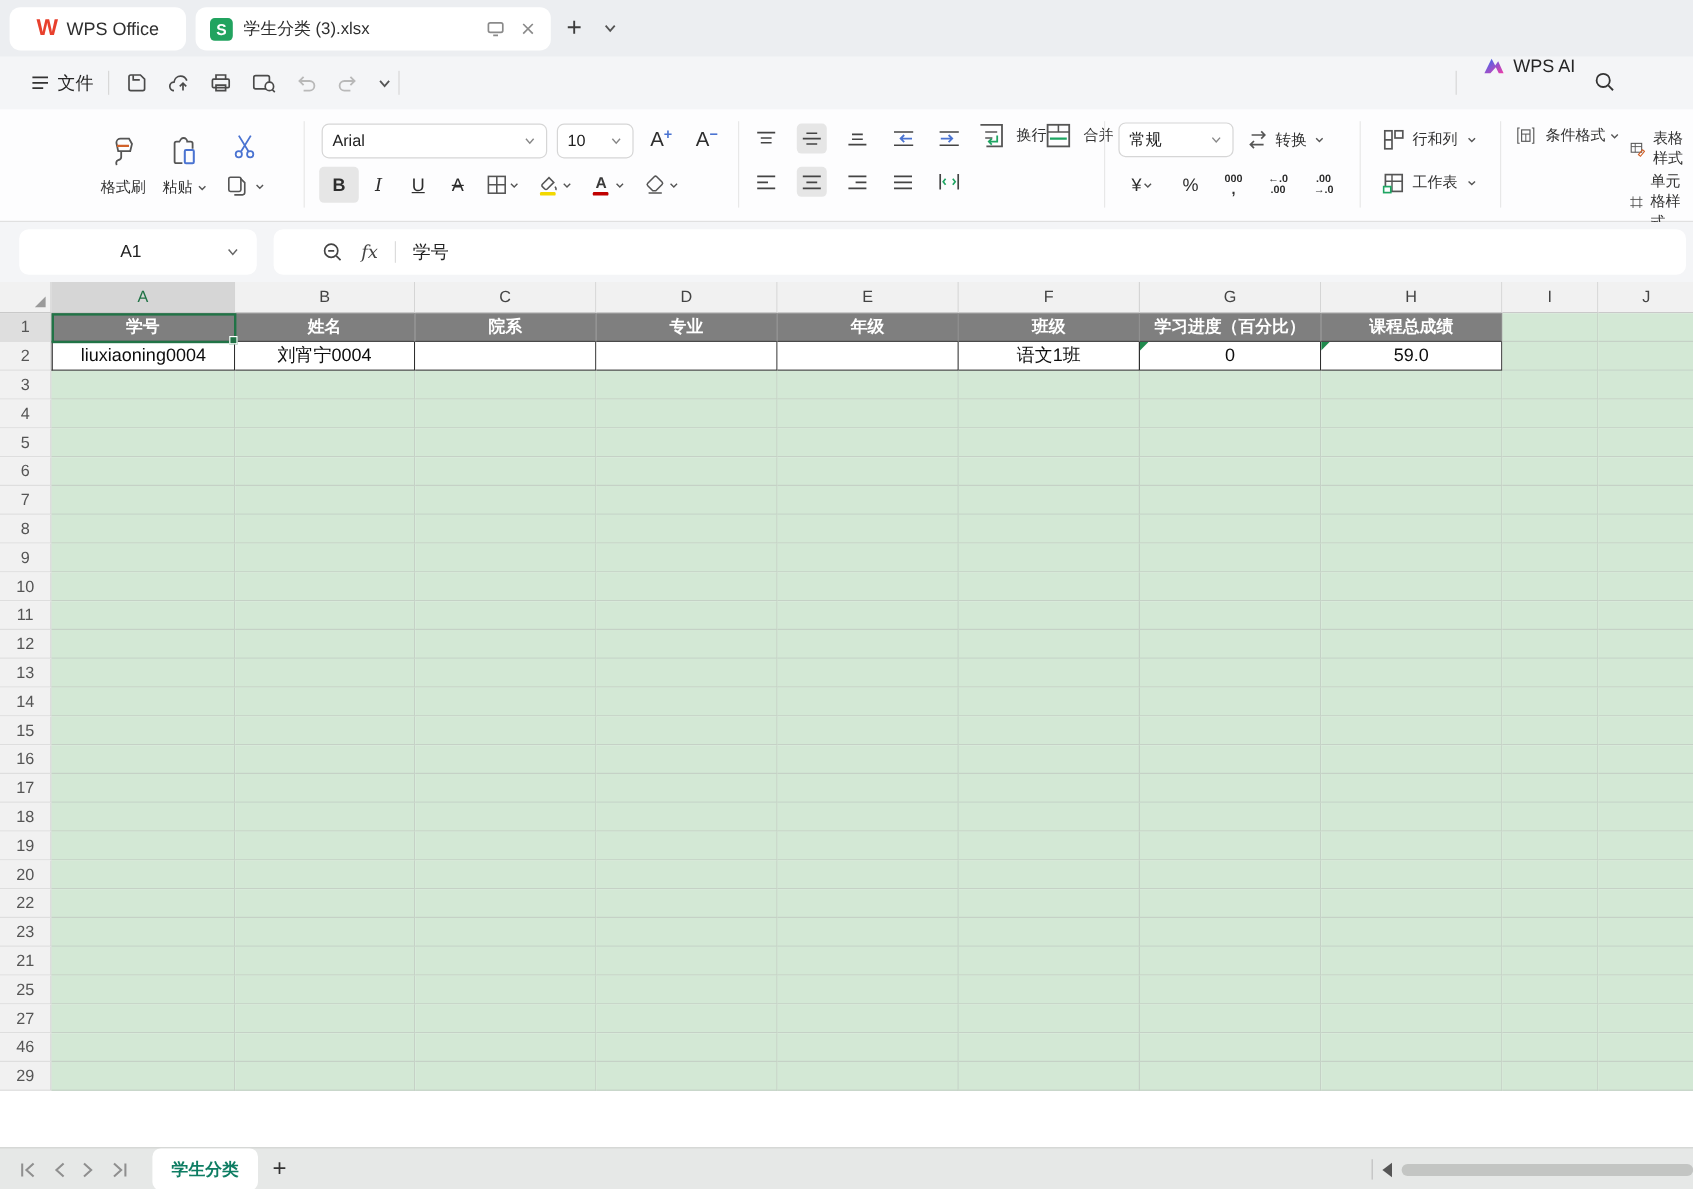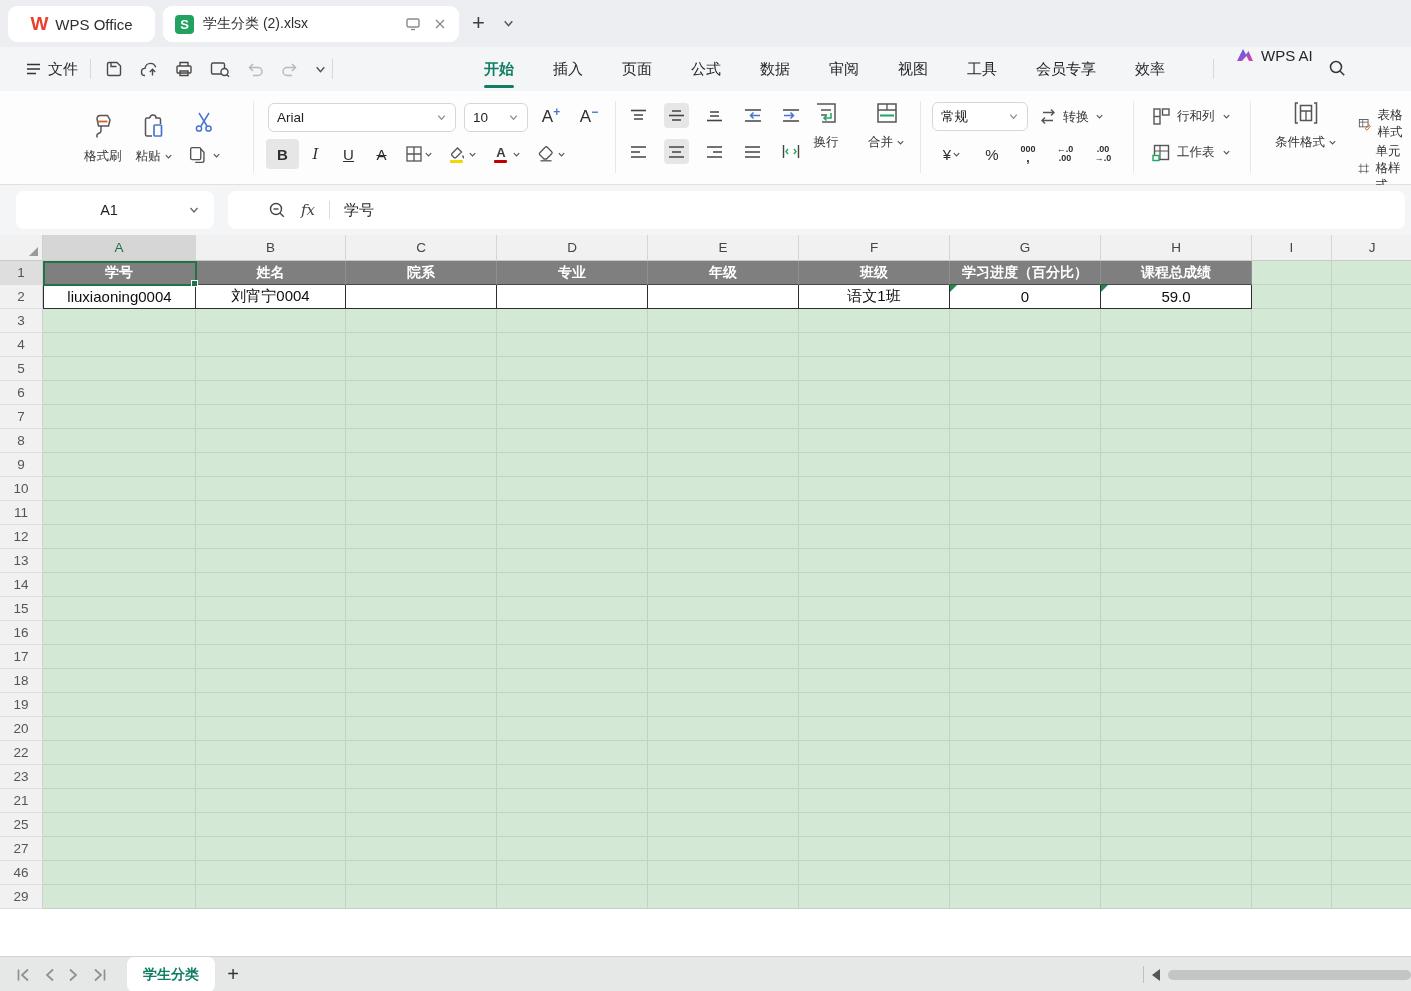--- a/index.html
+++ b/index.html
@@ -56,21 +56,21 @@
   .fontrow2 { position:absolute; left:0px; top:48px; display:flex; align-items:center; }
   .tbtn { width:33px; height:30px; display:flex; align-items:center; justify-content:center;
     font-size:15px; color:#2e2e2e; border-radius:4px; }
   .tbtn.on { background:#e6e6e6; }
   .chv { margin-left:1px; }
   .g3 { left:626px; width:292px; }
   .alignrow { position:absolute; left:0; display:flex; gap:13px; }
   .a1 { top:12px; } .a2 { top:48px; }
   .abtn { width:25px; height:25px; display:flex; align-items:center; justify-content:center; border-radius:4px; }
   .abtn.on { background:#e6e6e6; }
-  .g3big { position:absolute; top:8px; display:flex; flex-direction:column; align-items:center; gap:7px;text-align:right; }
+  .g3big { position:absolute; top:8px; display:flex; flex-direction:row; align-items:center; gap:7px;text-align:right; }
   .g4 { left:932px; width:198px; }
   .numrow1 { position:absolute; left:0; top:11px; display:flex; align-items:center; gap:10px; }
   .numrow2 { position:absolute; left:2px; top:48px; display:flex; align-items:center; gap:8px; }
   .numbtn { display:flex; align-items:center; justify-content:center; color:#2e2e2e; font-size:15px;
     height:30px; }
   .stack { display:flex; flex-direction:column; align-items:center; line-height:9px; font-size:9px;
     color:#2e2e2e; font-weight:bold; }
   .g5 { left:1146px; width:100px; }
   .rowbtn { position:absolute; left:6px; display:flex; align-items:center; gap:6px; font-size:12.5px; color:#333; }
   .g6 { left:1262px; width:149px; overflow:hidden; }
@@ -135,21 +135,21 @@
 
 <div class="app">
 
   <div class="titlebar">
     <div class="app-tab">
       <span class="wps-w">W</span>
       <span class="app-tab-label">WPS Office</span>
     </div>
     <div class="doc-tab">
       <span class="s-icon">S</span>
-      <span class="doc-title">学生分类 (2).xlsx</span>
+      <span class="doc-title">学生分类 (3).xlsx</span>
       <span class="tab-tools">
         <svg class="ic" width="16" height="16" viewBox="0 0 16 16">
           <rect x="2" y="3" width="12" height="8" rx="1.5" fill="none" stroke="#8a8a8a" stroke-width="1.4"></rect>
           <path d="M6 13.5h4" stroke="#8a8a8a" stroke-width="1.4"></path>
         </svg>
         <svg class="ic" width="14" height="14" viewBox="0 0 14 14">
           <path d="M3 3l8 8M11 3l-8 8" stroke="#8a8a8a" stroke-width="1.4"></path>
         </svg>
       </span>
     </div>
@@ -191,32 +191,20 @@
       </svg>
       <svg class="ic" width="19" height="18" viewBox="0 0 19 18">
         <path d="M15 7.5H7a4 4 0 000 8h5" fill="none" stroke="#b9b9b9" stroke-width="1.5"></path>
         <path d="M12 4l3.5 3.5L12 11" fill="none" stroke="#b9b9b9" stroke-width="1.5"></path>
       </svg>
       <svg class="ic" width="13" height="13" viewBox="0 0 12 12">
         <path d="M2.5 4l3.5 4 3.5-4" fill="none" stroke="#555" stroke-width="1.4"></path>
       </svg>
     </div>
     <div class="vdiv" style="left:332px"></div>
-    <div class="menu-tabs" id="menu-tabs">
-        <div class="menu-tab active">开始</div>
-        <div class="menu-tab">插入</div>
-        <div class="menu-tab">页面</div>
-        <div class="menu-tab">公式</div>
-        <div class="menu-tab">数据</div>
-        <div class="menu-tab">审阅</div>
-        <div class="menu-tab">视图</div>
-        <div class="menu-tab">工具</div>
-        <div class="menu-tab">会员专享</div>
-        <div class="menu-tab">效率</div>
-      </div>
     <div class="vdiv" style="left:1213px"></div>
     <div class="wps-ai">
       <svg class="ic" width="18" height="16" viewBox="0 0 18 16">
         <defs>
             <linearGradient id="ai-g" x1="0" y1="0" x2="1" y2="1">
           <stop offset="0" stop-color="#2f6bf5"></stop>
               <stop offset="1" stop-color="#ee3ca8"></stop>
         </linearGradient>
           </defs>
         <path d="M1 14L7 2l3 5.5L12.5 4 17 14h-4l-2.5-5L6 14z" fill="url(#ai-g)"></path>

